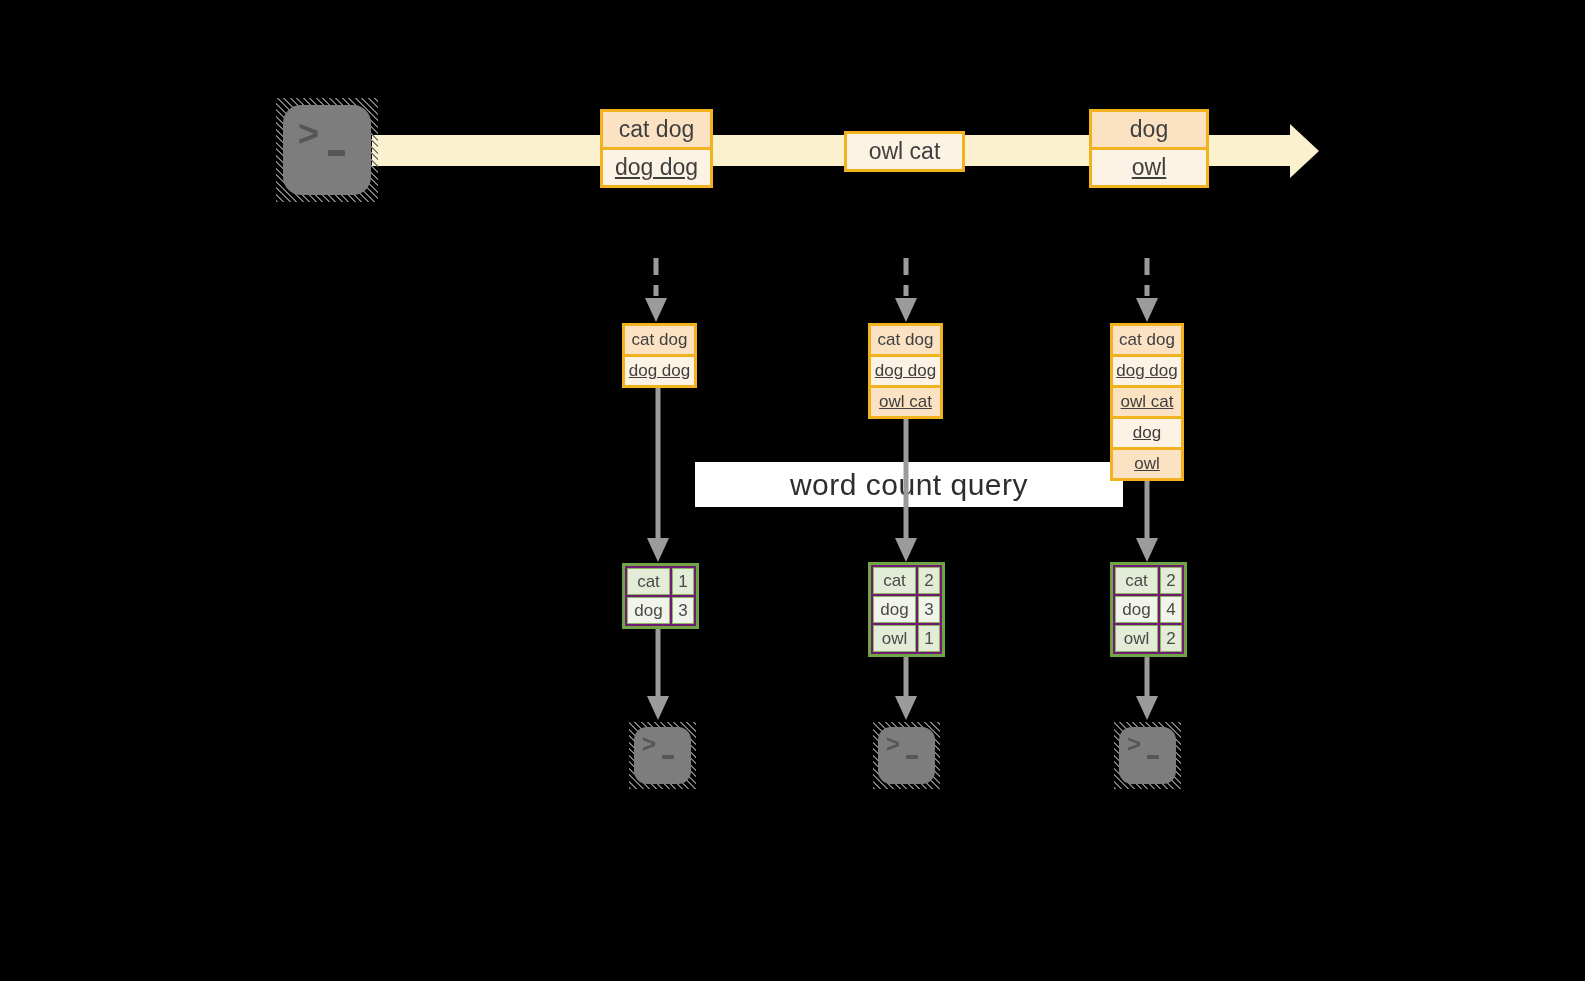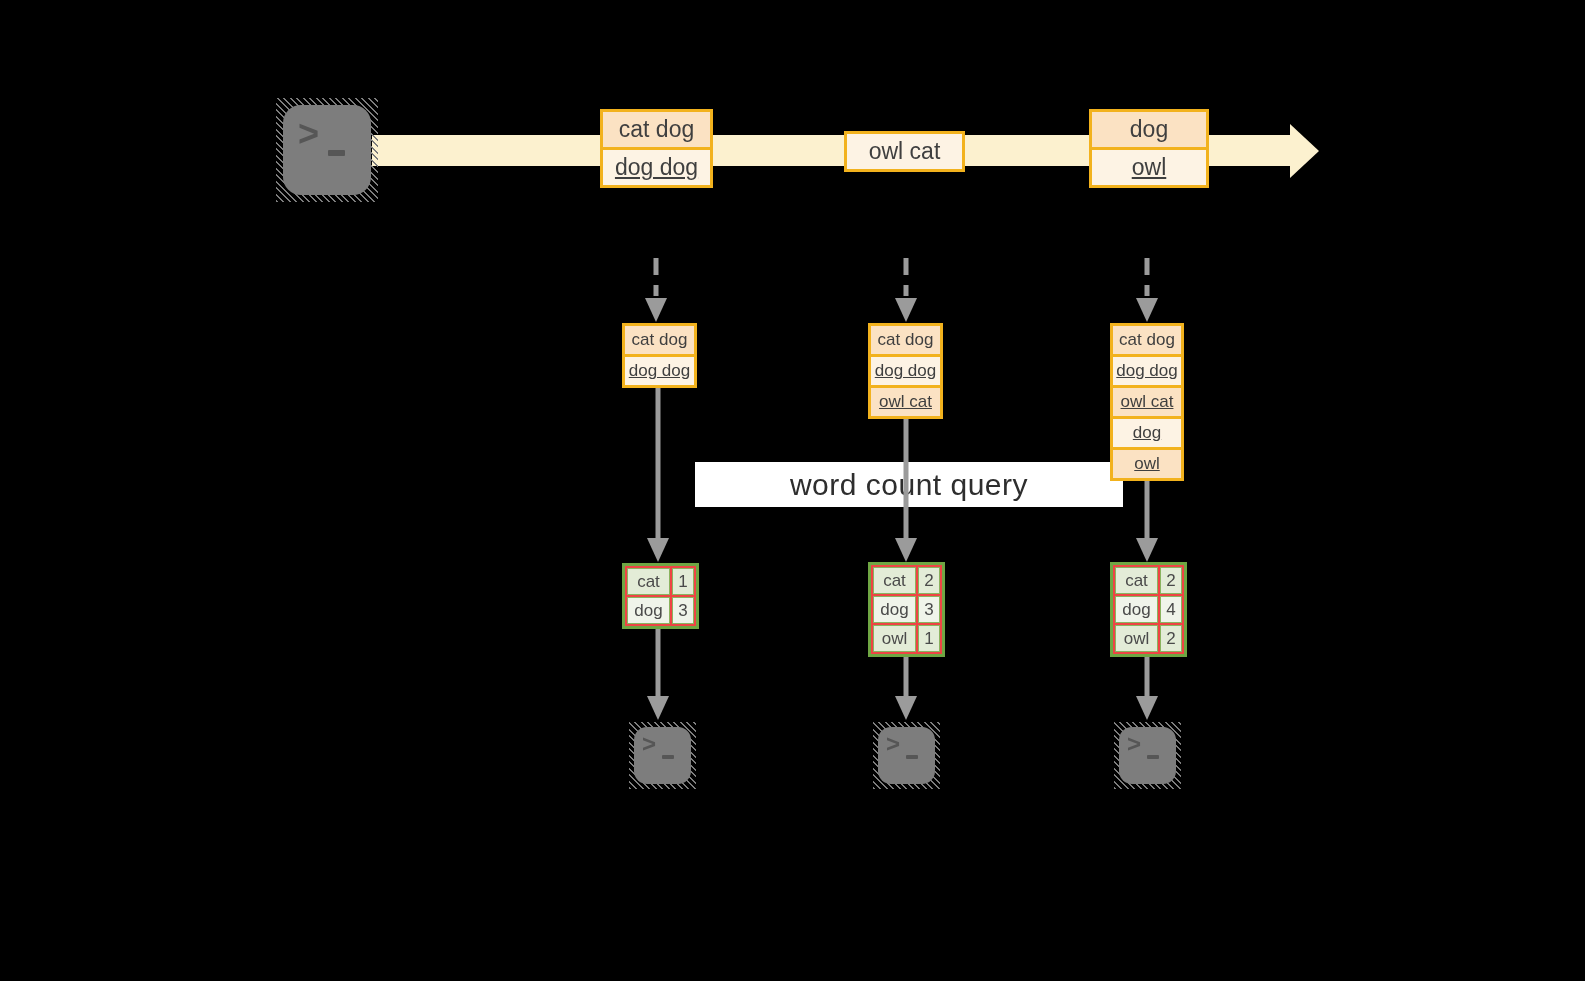--- a/index.html
+++ b/index.html
@@ -20,21 +20,21 @@
   .ev-stack{position:absolute;z-index:3;border:3px solid var(--event-border);box-sizing:border-box;}
   .ev-row{display:flex;align-items:center;justify-content:center;box-sizing:border-box;}
   .ev-row + .ev-row{border-top:3px solid var(--event-border);text-decoration:underline;}
   .ev-big .ev-row{height:35px;font-size:23px;}
   .ev-big .ev-row + .ev-row{height:38px;}
   .ev-small .ev-row{height:28px;font-size:17px;}
   .ev-small .ev-row + .ev-row{height:31px;}
   .fill-a{background:var(--event-fill-a);}
   .fill-b{background:var(--event-fill-b);}
   
-  .wc-table{position:absolute;z-index:3;border:3px solid var(--table-border);background:#ef4444;
+  .wc-table{position:absolute;z-index:3;border:3px solid var(--table-border);background:#701a75;
     padding:2px;box-sizing:border-box;display:grid;grid-template-columns:43px 22px;gap:2px;}
   .wc-cell{height:27px;display:flex;align-items:center;justify-content:center;font-size:17px;
     border:1px solid var(--table-cell-border);box-sizing:border-box;color:#4a4a4a;}
   .wc-a{background:var(--table-fill-a);}
   .wc-b{background:var(--table-fill-b);}
   
   .terminal{position:absolute;z-index:3;
     background-image:repeating-linear-gradient(45deg, var(--terminal-gray) 0px, var(--terminal-gray) 1.5px, transparent 1.5px, transparent 4.6px);}
   .terminal .plate{position:absolute;background:var(--terminal-gray);}
   .terminal .chev{position:absolute;font-weight:bold;color:var(--terminal-glyph);line-height:1;}

